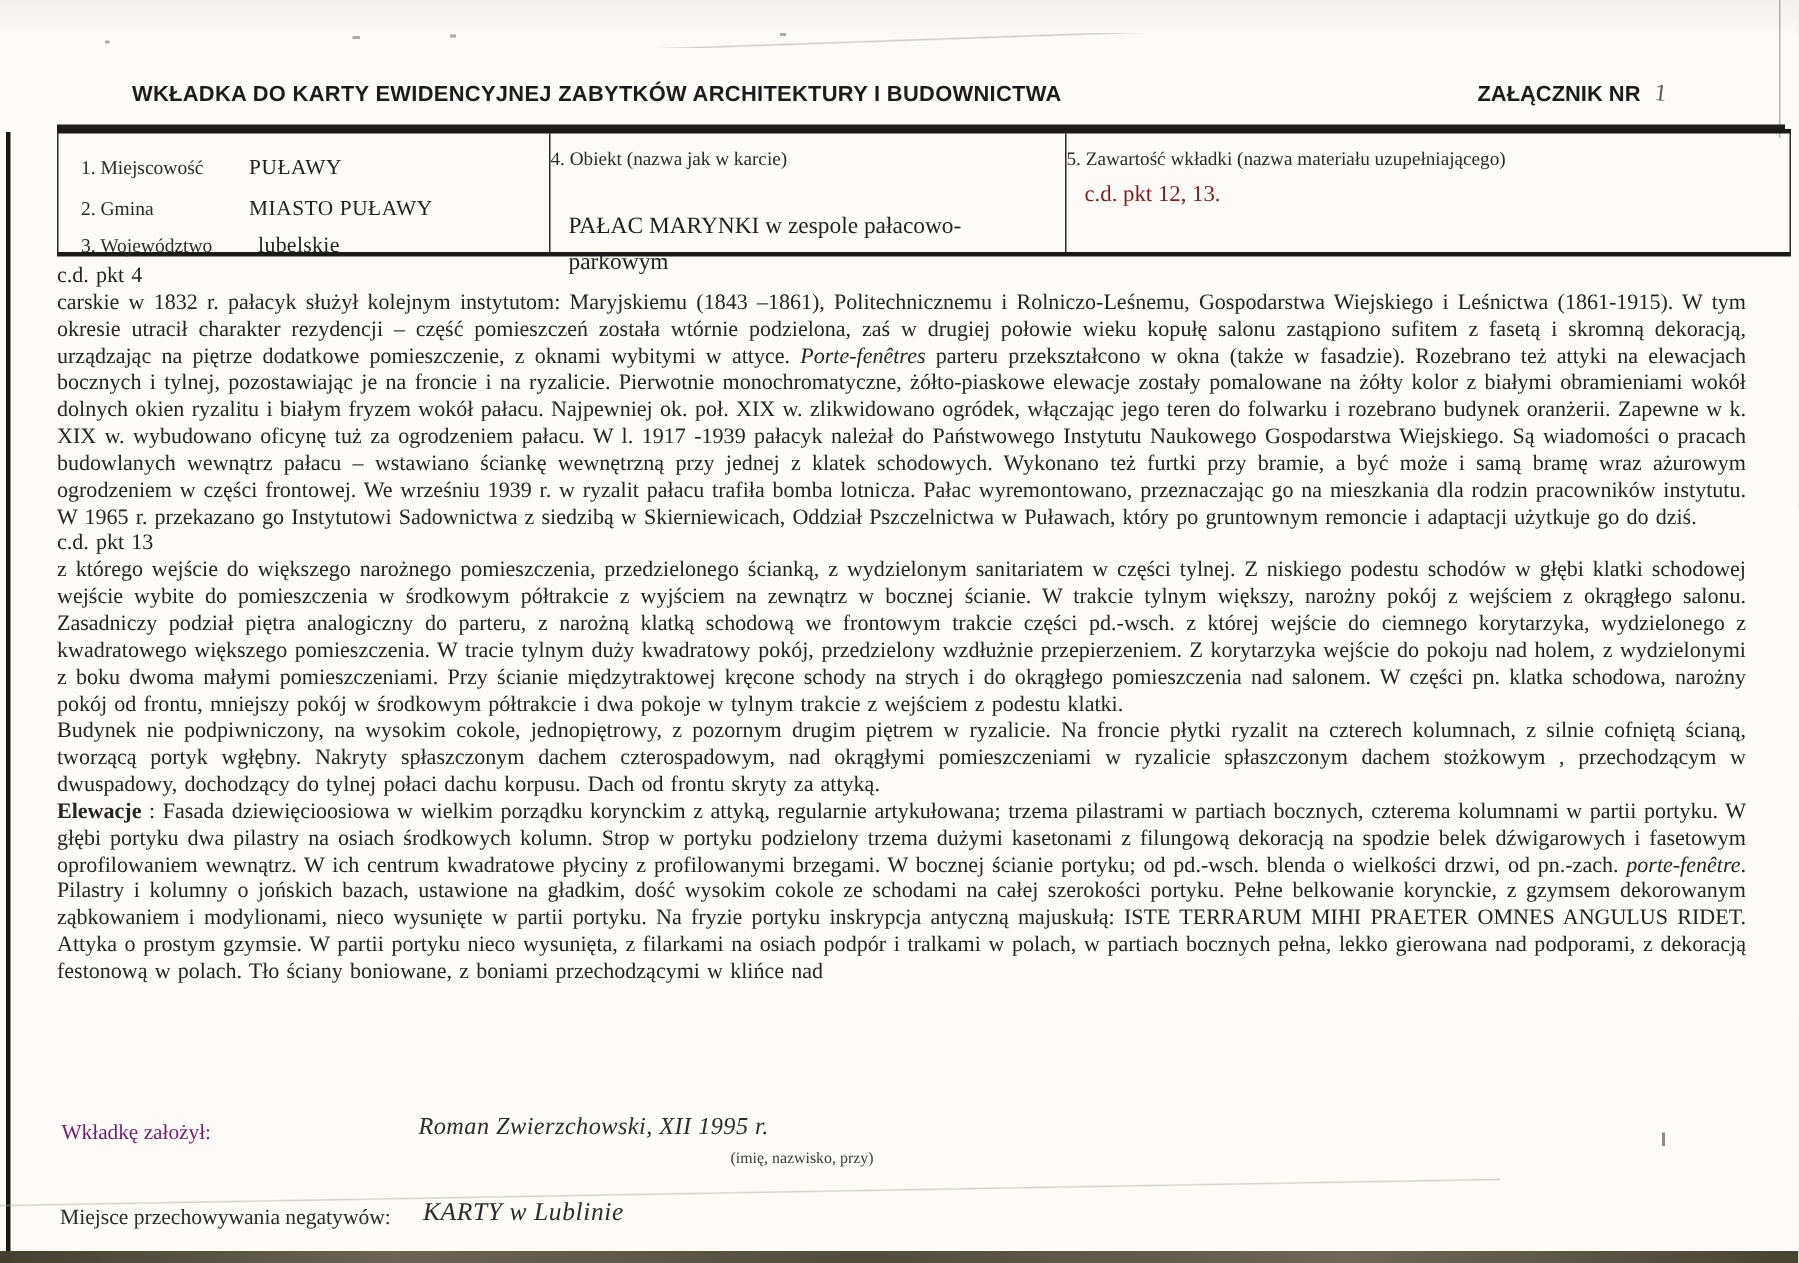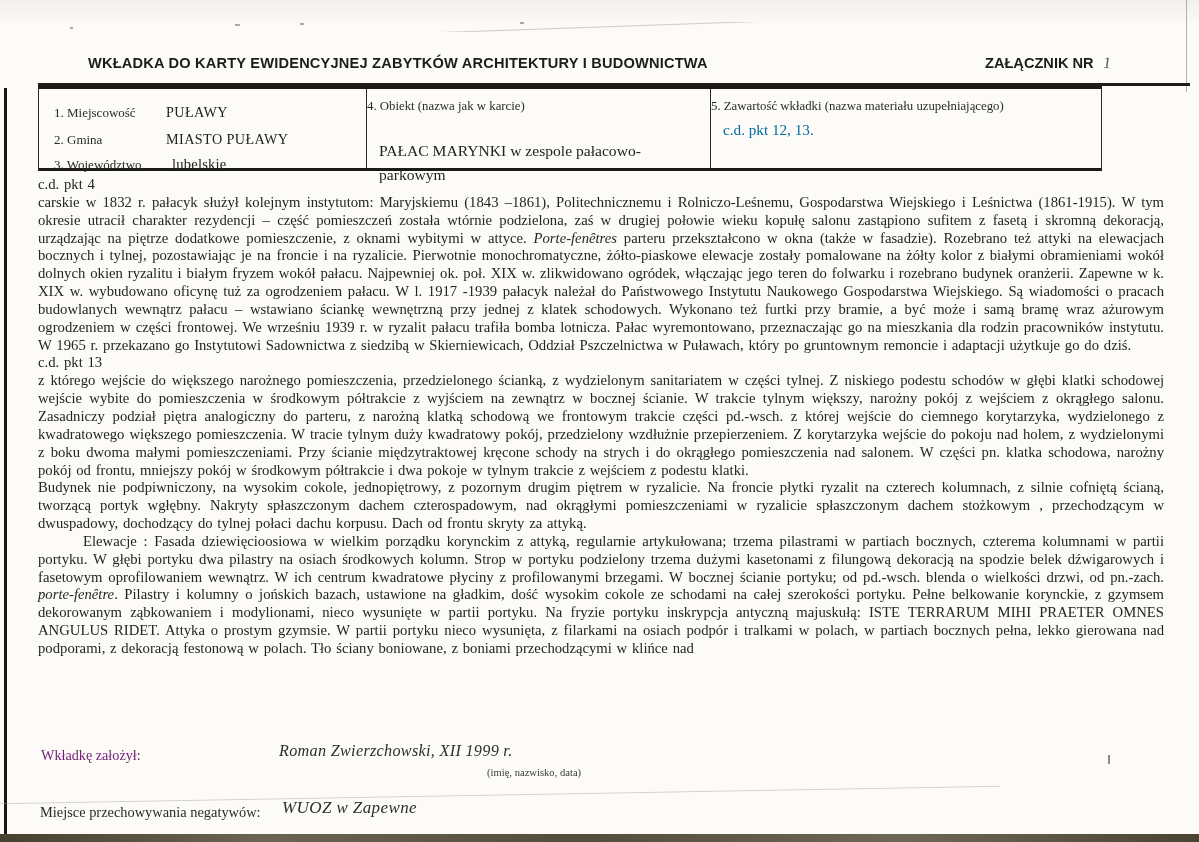--- a/index.html
+++ b/index.html
@@ -58,21 +58,21 @@
     font-family: "Liberation Serif", serif; font-weight: normal;
     font-size: 16px; color: #5a5a5a; transform: rotate(7deg);
   }
   .header-rule {
     position: absolute; left: 38px; top: 83px; width: 1152px; height: 3px;
     background: #1e1d1b;
   }
 
   
   .id-table {
-    position: absolute; left: 38px; top: 86px; width: 1064px; height: 85px;
+    position: absolute; left: 38px; top: 86px; width: 1156px; height: 85px;
     border-top: 3px solid #1b1a18;
     border-bottom: 3px solid #1b1a18;
     border-left: 1.5px solid #2a2927;
     border-right: 1.5px solid #2a2927;
     box-sizing: border-box;
     display: flex;
   }
   .id-col { position: relative; box-sizing: border-box; }
   .col-place { width: 328px; border-right: 1.5px solid #2a2927; }
   .col-object { width: 344px; border-right: 1.5px solid #2a2927; }
@@ -84,32 +84,32 @@
   .row-2 { top: 41px; }
   .row-3 { top: 66px; }
   .place-label { display: inline-block; min-width: 112px; }
   .obj-label, .cont-label { position: absolute; left: 0; top: 10px; font-size: 12.8px; white-space: nowrap; color: #2b2b2b; }
   .obj-value {
     position: absolute; left: 12px; top: 30px; width: 310px;
     font-size: 15.6px; line-height: 24px; color: #1f1f1f; margin-top: 20px;
   }
   .cont-value {
     position: absolute; left: 12px; top: 32px; width: 420px;
-    font-size: 15.2px; color: #0369a1;
+    font-size: 15.2px; color: #7f1d1d;
   }
 
   
   .body-text {
     position: absolute; left: 38px; top: 176px; width: 1126px;
     font-size: 14.7px; line-height: 17.85px; color: #242424;
   }
   .body-text p { margin: 0; text-align: justify; word-spacing: 1.1px; }
   .section-heading { text-align: left !important; }
   .s-i { font-style: italic; }
-  .s-b { font-weight: normal; margin-left: 45px; }
+  .s-b { font-weight: bold; }
 
   
   .founder-label { position: absolute; left: 41px; top: 747px; font-size: 14.2px; color: #701a75; }
   .founder-value { position: absolute; left: 279px; top: 742px; font-size: 16.2px; font-style: italic; color: #2d2d2d; letter-spacing: 0.3px; }
   .founder-hint { position: absolute; left: 487px; top: 767px; font-size: 10.6px; color: #3a3a3a; }
   .negatives-label { position: absolute; left: 40px; top: 804px; font-size: 14.4px; color: #2a2a2a; }
   .negatives-value { position: absolute; left: 282px; top: 798px; font-size: 17px; font-style: italic; color: #2d2d2d; letter-spacing: 0.4px; }
 </style>
 </head>
 <body>
@@ -159,18 +159,18 @@
   <div class="body-text">
     <p class="section-heading">c.d. pkt 4</p>
     <p><span>carskie w 1832 r. pałacyk służył kolejnym instytutom: Maryjskiemu (1843 –1861), Politechnicznemu i Rolniczo-Leśnemu, Gospodarstwa Wiejskiego i Leśnictwa (1861-1915). W tym okresie utracił charakter rezydencji – część pomieszczeń została wtórnie podzielona, zaś w drugiej połowie wieku kopułę salonu zastąpiono sufitem z fasetą i skromną dekoracją, urządzając na piętrze dodatkowe pomieszczenie, z oknami wybitymi w attyce. </span><span class="s-i">Porte-fenêtres</span><span> parteru przekształcono w okna (także w fasadzie). Rozebrano też attyki na elewacjach bocznych i tylnej, pozostawiając je na froncie i na ryzalicie. Pierwotnie monochromatyczne, żółto-piaskowe elewacje zostały pomalowane na żółty kolor z białymi obramieniami wokół dolnych okien ryzalitu i białym fryzem wokół pałacu. Najpewniej ok. poł. XIX w. zlikwidowano ogródek, włączając jego teren do folwarku i rozebrano budynek oranżerii. Zapewne w k. XIX w. wybudowano oficynę tuż za ogrodzeniem pałacu. W l. 1917 -1939 pałacyk należał do Państwowego Instytutu Naukowego Gospodarstwa Wiejskiego. Są wiadomości o pracach budowlanych wewnątrz pałacu – wstawiano ściankę wewnętrzną przy jednej z klatek schodowych. Wykonano też furtki przy bramie, a być może i samą bramę wraz ażurowym ogrodzeniem w części frontowej. We wrześniu 1939 r. w ryzalit pałacu trafiła bomba lotnicza. Pałac wyremontowano, przeznaczając go na mieszkania dla rodzin pracowników instytutu. W 1965 r. przekazano go Instytutowi Sadownictwa z siedzibą w Skierniewicach, Oddział Pszczelnictwa w Puławach, który po gruntownym remoncie i adaptacji użytkuje go do dziś.</span></p>
     <p class="section-heading">c.d. pkt 13</p>
     <p><span>z którego wejście do większego narożnego pomieszczenia, przedzielonego ścianką, z wydzielonym sanitariatem w części tylnej. Z niskiego podestu schodów w głębi klatki schodowej wejście wybite do pomieszczenia w środkowym półtrakcie z wyjściem na zewnątrz w bocznej ścianie. W trakcie tylnym większy, narożny pokój z wejściem z okrągłego salonu. Zasadniczy podział piętra analogiczny do parteru, z narożną klatką schodową we frontowym trakcie części pd.-wsch. z której wejście do ciemnego korytarzyka, wydzielonego z kwadratowego większego pomieszczenia. W tracie tylnym duży kwadratowy pokój, przedzielony wzdłużnie przepierzeniem. Z korytarzyka wejście do pokoju nad holem, z wydzielonymi z boku dwoma małymi pomieszczeniami. Przy ścianie międzytraktowej kręcone schody na strych i do okrągłego pomieszczenia nad salonem. W części pn. klatka schodowa, narożny pokój od frontu, mniejszy pokój w środkowym półtrakcie i dwa pokoje w tylnym trakcie z wejściem z podestu klatki.</span></p>
     <p><span>Budynek nie podpiwniczony, na wysokim cokole, jednopiętrowy, z pozornym drugim piętrem w ryzalicie. Na froncie płytki ryzalit na czterech kolumnach, z silnie cofniętą ścianą, tworzącą portyk wgłębny. Nakryty spłaszczonym dachem czterospadowym, nad okrągłymi pomieszczeniami w ryzalicie spłaszczonym dachem stożkowym , przechodzącym w dwuspadowy, dochodzący do tylnej połaci dachu korpusu. Dach od frontu skryty za attyką.</span></p>
     <p><span class="s-b">Elewacje</span><span> : Fasada dziewięcioosiowa w wielkim porządku korynckim z attyką, regularnie artykułowana; trzema pilastrami w partiach bocznych, czterema kolumnami w partii portyku. W głębi portyku dwa pilastry na osiach środkowych kolumn. Strop w portyku podzielony trzema dużymi kasetonami z filungową dekoracją na spodzie belek dźwigarowych i fasetowym oprofilowaniem wewnątrz. W ich centrum kwadratowe płyciny z profilowanymi brzegami. W bocznej ścianie portyku; od pd.-wsch. blenda o wielkości drzwi, od pn.-zach. </span><span class="s-i">porte-fenêtre</span><span>. Pilastry i kolumny o jońskich bazach, ustawione na gładkim, dość wysokim cokole ze schodami na całej szerokości portyku. Pełne belkowanie korynckie, z gzymsem dekorowanym ząbkowaniem i modylionami, nieco wysunięte w partii portyku. Na fryzie portyku inskrypcja antyczną majuskułą: ISTE TERRARUM MIHI PRAETER OMNES ANGULUS RIDET. Attyka o prostym gzymsie. W partii portyku nieco wysunięta, z filarkami na osiach podpór i tralkami w polach, w partiach bocznych pełna, lekko gierowana nad podporami, z dekoracją festonową w polach. Tło ściany boniowane, z boniami przechodzącymi w klińce nad</span></p>
   </div>
 
   <div class="founder-label">Wkładkę założył:</div>
-  <div class="founder-value">Roman Zwierzchowski, XII 1999 r.</div>
-  <div class="founder-hint">(imię, nazwisko, data)</div>
+  <div class="founder-value">Roman Zwierzchowski, XII 1995 r.</div>
+  <div class="founder-hint">(imię, nazwisko, przy)</div>
   <div class="negatives-label">Miejsce przechowywania negatywów:</div>
-  <div class="negatives-value">WUOZ w Zapewne</div>
+  <div class="negatives-value">KARTY w Lublinie</div>
 
 </div>
 
 </body></html>

